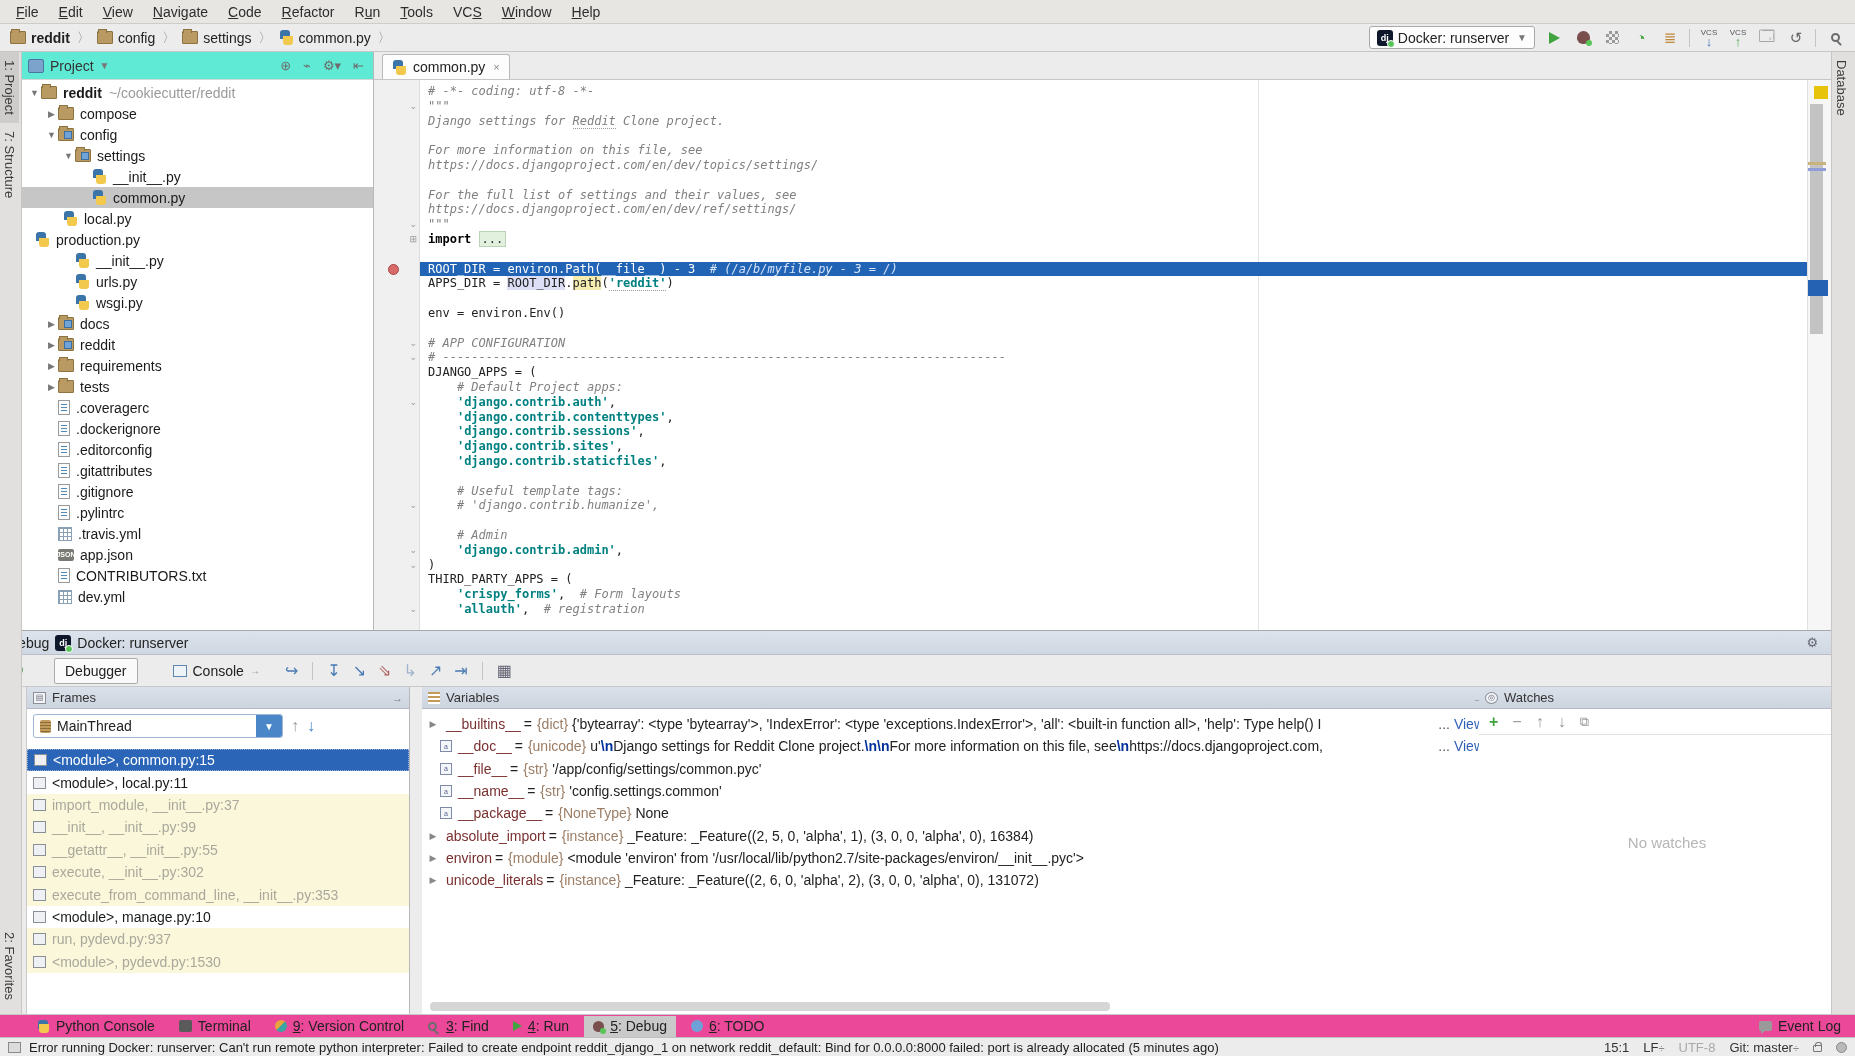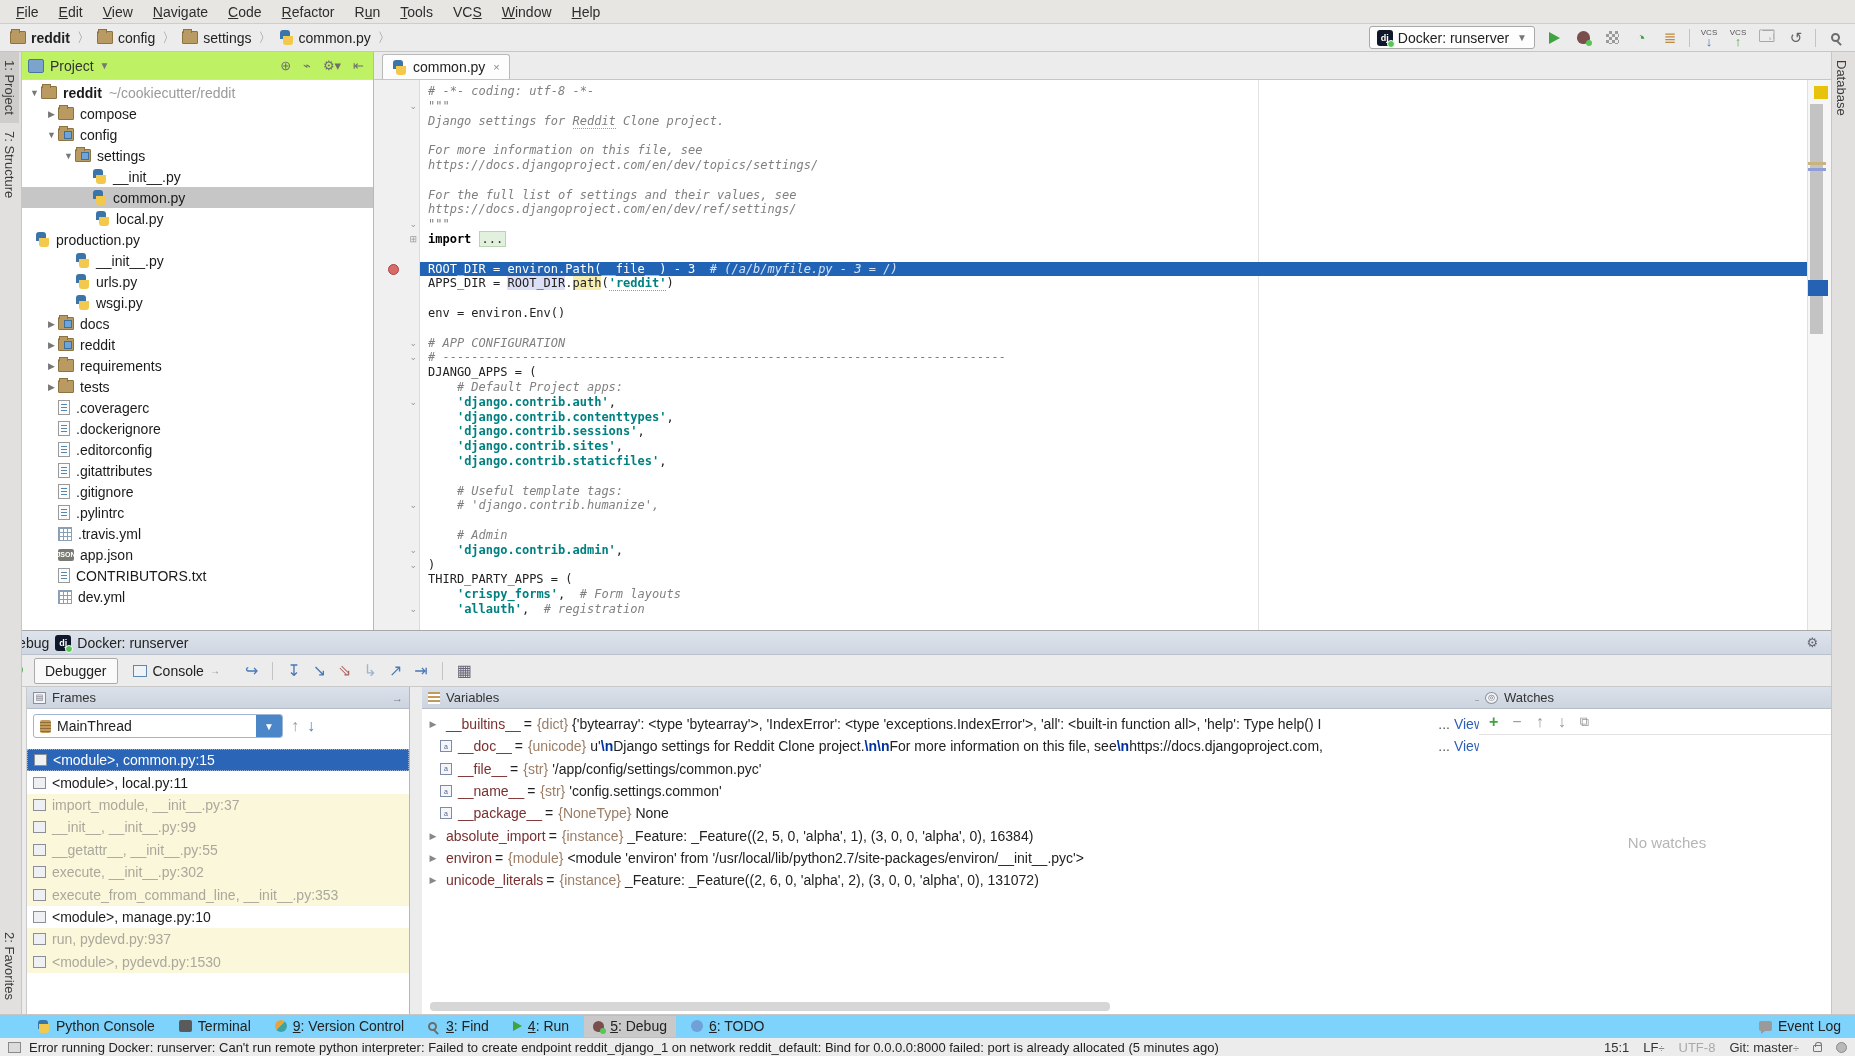--- a/index.html
+++ b/index.html
@@ -59,21 +59,21 @@
 
   
   .stripe { position:absolute; background:#e2e0de; z-index:5; }
   #stripe-left { left:0; top:52px; width:22px; height:962px; border-right:1px solid #c8c6c4; }
   #stripe-right { right:0; top:52px; width:24px; height:962px; border-left:1px solid #c8c6c4; }
   .vtab { writing-mode:vertical-rl; font-size:13px; color:#3c3c3c; padding:8px 2px; display:flex; align-items:center; gap:5px; cursor:default; }
   .vtab.active { background:#cfcdcb; }
 
   
   #project-panel { position:absolute; left:22px; top:52px; width:352px; height:578px; background:#fff; border-right:1px solid #b8b8b8; }
-  #project-header { height:28px; background:#bef264; border-bottom:1px solid #d6d6d6; display:flex; align-items:center; padding:0 6px; gap:6px; }
+  #project-header { height:28px; background:#5eead4; border-bottom:1px solid #d6d6d6; display:flex; align-items:center; padding:0 6px; gap:6px; }
   #project-header .ph-ic { width:16px; height:14px; background:#7ba3cc; border:1px solid #4a759e; border-radius:2px; }
   #project-header .title { font-size:14px; color:#333; }
   #project-header .arrow { color:#777; font-size:10px; }
   #project-header .spacer { flex:1; }
   .ph-btn { color:#6d6d6d; font-size:13px; padding:0 3px; }
   #tree { position:absolute; top:28px; left:0; right:0; bottom:0; overflow:hidden; padding-top:2px; }
   .tree-row { height:21px; display:flex; align-items:center; font-size:14px; white-space:nowrap; cursor:default; color:#1a1a1a; }
   .tree-row.selected { background:#c6c6c6; }
   .tree-row .chev { width:13px; font-size:9px; color:#777; text-align:center; flex:none; }
   .tree-row .ic { margin-right:6px; display:flex; }
@@ -114,21 +114,21 @@
   #scroll-markers .cur { position:absolute; left:0; top:200px; width:20px; height:16px; background:#2562b4; }
 
   
   #debug-panel { position:absolute; left:0; top:630px; width:1855px; height:384px; background:#ececec; border-top:1px solid #a8a8a8; }
   #debug-header { height:24px; background:linear-gradient(#dde3ec,#cfd7e2); border-bottom:1px solid #b9c0cb;
                   display:flex; align-items:center; padding:0 8px; gap:6px; font-size:14px; color:#222; }
   #debug-header .spacer { flex:1; }
   #debug-header .hbtn { color:#667; font-size:13px; padding:0 4px; }
   #debug-tabs { height:32px; display:flex; align-items:center; border-bottom:1px solid #c9c9c9; background:#ececec; padding-left:4px; gap:4px; }
   #rerun-btn { color:#3fa33f; font-size:17px; font-weight:bold; width:26px; text-align:center; }
-  .dtab { display:flex; align-items:center; gap:6px; height:26px; padding:0 10px; font-size:14px; border:1px solid transparent; }
+  .dtab { display:flex; align-items:center; gap:6px; height:26px; padding:0 10px; font-size:14px; border:1px solid transparent;margin-left:20px; }
   .dtab.active { background:#fafafa; border-color:#ababab; border-radius:2px; }
   .dtab .console-ic { width:14px; height:12px; background:#eef3f8; border:1px solid #5f87ad; }
   .dtab .tab-arrow { font-size:10px; color:#888; }
   .step-icons { display:flex; align-items:center; gap:12px; margin-left:10px; color:#4a7ab5; font-size:16px; }
   .step-icons .dis { color:#9fb4cc; }
   .step-sep { width:1px; height:18px; background:#c4c4c4; margin:0 2px; }
 
   #debug-left-col { position:absolute; left:0; top:56px; width:27px; bottom:0; background:#ececec; border-right:1px solid #c9c9c9;
                     display:flex; flex-direction:column; align-items:center; padding-top:6px; gap:9px; font-size:13px; }
   .dl-ic { width:18px; height:18px; display:flex; align-items:center; justify-content:center; }
@@ -174,21 +174,21 @@
   .view-link { color:#2e5fb7; position:absolute; right:6px; background:#fff; padding-left:4px; }
   .view-link:before { content:"... "; color:#555; }
   #vars-hscroll { position:absolute; left:8px; right:380px; bottom:3px; height:9px; background:#d6d6d6; border-radius:4px; }
 
   #watch-toolbar { height:26px; display:flex; align-items:center; gap:14px; padding-left:10px; border-bottom:1px solid #e2e2e2; font-size:16px; }
   #watch-toolbar .plus { color:#3fa33f; font-weight:bold; }
   #watch-toolbar .gray { color:#9a9a9a; }
   #watches-empty { position:absolute; left:0; right:0; top:45%; text-align:center; color:#b5b5b5; font-size:15px; }
 
   
-  #bottom-bar { position:absolute; left:0; top:1014px; width:1855px; height:23px; background:#7dd3fc; border-top:1px solid #c6c6c6;
+  #bottom-bar { position:absolute; left:0; top:1014px; width:1855px; height:23px; background:#ec4899; border-top:1px solid #c6c6c6;
                 display:flex; align-items:center; padding-left:28px; gap:6px; font-size:14px; }
   .btab { display:flex; align-items:center; gap:6px; padding:1px 9px; height:21px; }
   .btab.active { background:#c9c9c9; }
   .btab u { text-decoration:underline; }
   .btab .bic { flex:none; display:flex; }
   #event-log { position:absolute; right:14px; display:flex; align-items:center; gap:6px; }
   .bubble-ic { width:13px; height:10px; background:#9a9a9a; border-radius:2px; position:relative; }
   .bubble-ic:after { content:""; position:absolute; left:2px; bottom:-3px; border-left:4px solid #9a9a9a; border-bottom:3px solid transparent; }
 
   
@@ -342,21 +342,21 @@
           </span>
           <span class="">__init__.py</span>
         </div>
         <div class="tree-row selected" style="padding-left: 57px;">
           <span class="chev"></span>
           <span class="ic">
             <span class="py-ic"></span>
           </span>
           <span class="">common.py</span>
         </div>
-        <div class="tree-row" style="padding-left: 28px; margin-left: 32px;">
+        <div class="tree-row" style="padding-left: 28px;">
           <span class="chev"></span>
           <span class="ic">
             <span class="py-ic"></span>
           </span>
           <span class="">local.py</span>
         </div>
         <div class="tree-row" style="">
           <span class="chev"></span>
           <span class="ic">
             <span class="py-ic"></span>

